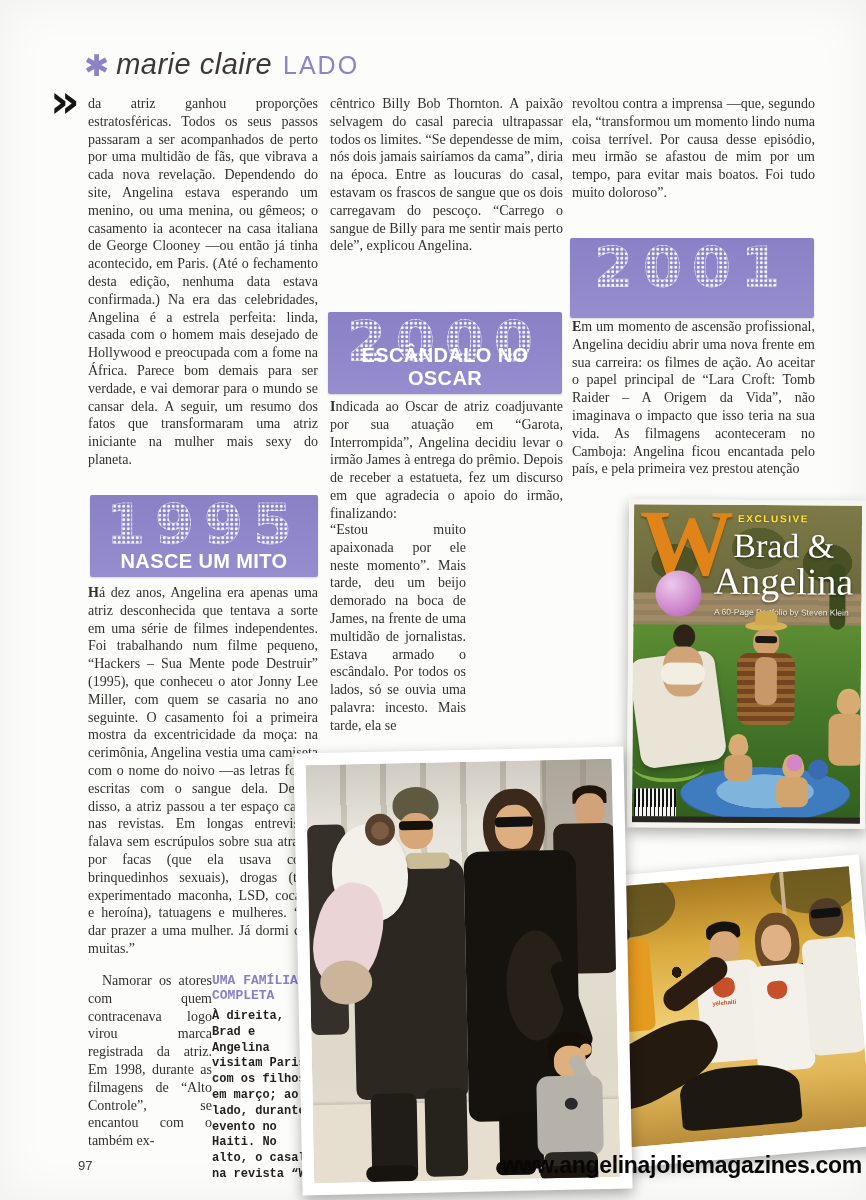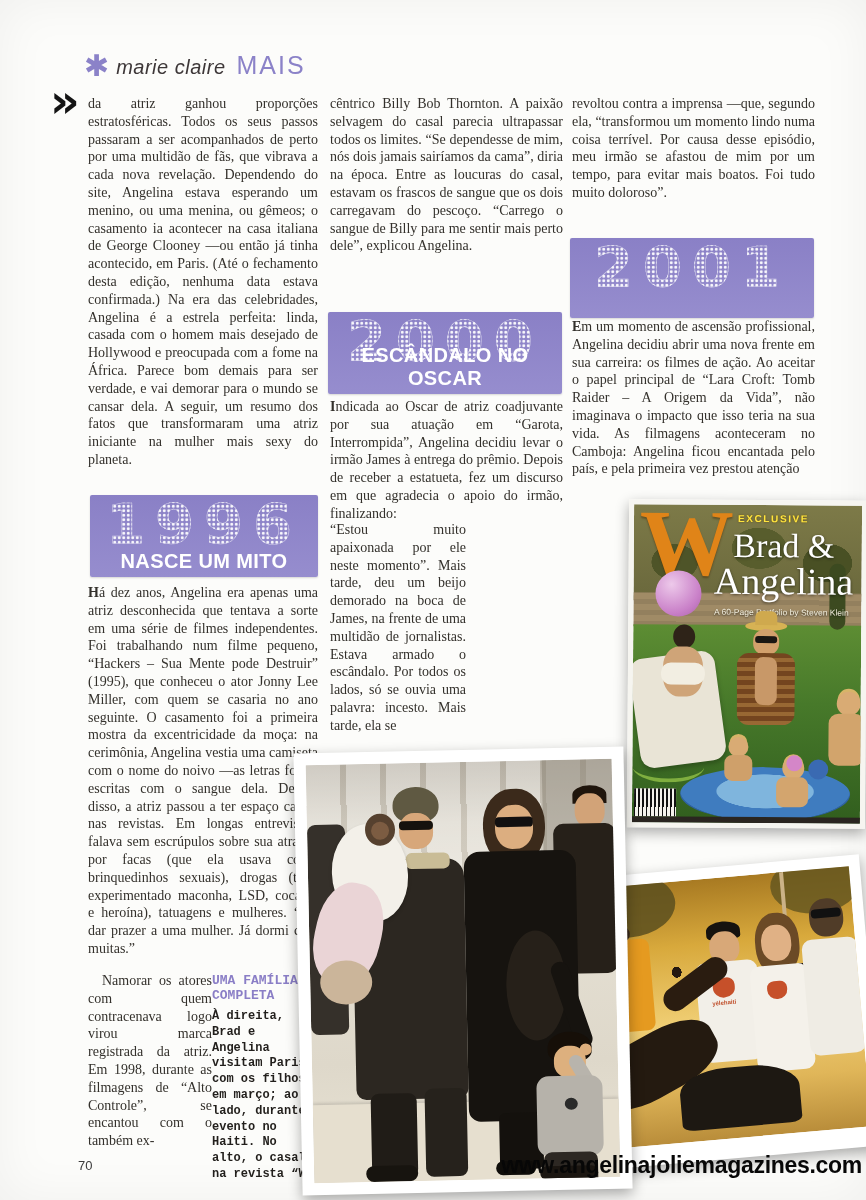--- a/index.html
+++ b/index.html
@@ -6,21 +6,21 @@
   .page{
     position:relative;width:866px;height:1200px;margin:0 auto;
     background:#fcfcfa;overflow:hidden;
     box-shadow:inset 0 0 50px rgba(0,0,0,.05);
     font-family:"Liberation Serif","DejaVu Serif",serif;
     color:#33302b;
   }
   
   .mc-header{position:absolute;left:84px;top:46px;display:flex;align-items:baseline;gap:7px;}
   .mc-flower{font-family:"DejaVu Sans",sans-serif;font-size:30px;color:#8b82c8;transform:translateY(2px);}
-  .mc-name{font-family:"Liberation Sans","DejaVu Sans",sans-serif;font-style:italic;font-size:20px;color:#3d3738;letter-spacing:.5px;}
+  .mc-name{font-family:"Liberation Sans","DejaVu Sans",sans-serif;font-style:italic;font-size:29px;color:#3d3738;letter-spacing:.5px;}
   .mc-section{font-family:"Liberation Sans","DejaVu Sans",sans-serif;font-size:25px;color:#8b82c8;letter-spacing:2px;margin-left:4px;}
   
   .txt{position:absolute;font-size:14px;line-height:17.8px;text-align:justify;}
   .lead::first-letter{font-weight:700;}
   .indent{text-indent:14px;}
   .marker{position:absolute;left:50px;top:78px;font-family:"DejaVu Sans",sans-serif;font-size:46px;font-weight:700;color:#141414;line-height:1;}
   
   .year-badge{position:absolute;background:linear-gradient(180deg,#8a80c6,#968dce);border-radius:2px;box-shadow:0 1px 2px rgba(0,0,0,.15);}
   .year-digits{
     position:absolute;top:0px;left:0;right:0;text-align:center;
@@ -67,29 +67,29 @@
   .watermark{position:absolute;right:4px;top:1152px;z-index:60;font-family:"Liberation Sans","DejaVu Sans",sans-serif;font-weight:700;font-size:23px;letter-spacing:-.3px;color:#070707;}
 </style>
 </head>
 <body>
 
 <div class="page">
 
   <div class="mc-header">
     <span class="mc-flower">✱</span>
     <span class="mc-name">marie claire</span>
-    <span class="mc-section">MAIS</span>
+    <span class="mc-section">LADO</span>
   </div>
 
   <div class="marker">»</div>
 
   <div class="txt" style="left:88px;top:95px;width:230px;">da atriz ganhou proporções estratosféricas. Todos os seus passos passaram a ser acompanhados de perto por uma multidão de fãs, que vibrava a cada nova revelação. Dependendo do site, Angelina estava esperando um menino, ou uma menina, ou gêmeos; o casamento ia acontecer na casa italiana de George Clooney —ou então já tinha acontecido, em Paris. (Até o fechamento desta edição, nenhuma data estava confirmada.) Na era das celebridades, Angelina é a estrela perfeita: linda, casada com o homem mais desejado de Hollywood e preocupada com a fome na África. Parece bom demais para ser verdade, e vai demorar para o mundo se cansar dela. A seguir, um resumo dos fatos que transformaram uma atriz iniciante na mulher mais sexy do planeta.</div>
 
   <div class="year-badge" style="left:90px;top:495px;width:228px;height:82px;">
-    <div class="year-digits">1996</div>
+    <div class="year-digits">1995</div>
     <div class="year-title">NASCE UM MITO</div>
   </div>
 
   <div class="txt lead" style="left:88px;top:584px;width:230px;">Há dez anos, Angelina era apenas uma atriz desconhecida que tentava a sorte em uma série de filmes independentes. Foi trabalhando num filme pequeno, “Hackers – Sua Mente pode Destruir” (1995), que conheceu o ator Jonny Lee Miller, com quem se casaria no ano seguinte. O casamento foi a primeira mostra da excentricidade da moça: na cerimônia, Angelina vestia uma camiseta com o nome do noivo —as letras foram escritas com o sangue dela. Depois disso, a atriz passou a ter espaço cativo nas revistas. Em longas entrevistas, falava sem escrúpulos sobre sua atração por facas (que ela usava como brinquedinhos sexuais), drogas (teria experimentado maconha, LSD, cocaína e heroína), tatuagens e mulheres. “Sei dar prazer a uma mulher. Já dormi com muitas.”</div>
   <div class="txt indent" style="left:88px;top:972px;width:124px;">Namorar os atores com quem contracenava logo virou marca registrada da atriz. Em 1998, durante as filmagens de “Alto Controle”, se encantou com o também ex-</div>
 
   <div class="caption">
     <div class="caption-title">UMA FAMÍLIA COMPLETA</div>
     <div class="caption-body">À direita, Brad e Angelina visitam Paris com os filhos, em março; ao lado, durante evento no Haiti. No alto, o casal na revista “W”</div>
   </div>
@@ -223,16 +223,16 @@
       <div class="sp" style="left:166px;top:108px;width:20px;height:18px;background:#c6502a;border-radius:40% 40% 55% 55%;"></div>
       <div class="sp" style="left:214px;top:30px;width:34px;height:38px;background:#503c28;border-radius:45%;"></div>
       <div class="sp" style="left:216px;top:40px;width:30px;height:9px;background:#111;border-radius:4px;"></div>
       <div class="sp" style="left:204px;top:70px;width:56px;height:116px;background:#efece4;border-radius:10px;"></div>
       <div class="sp" style="left:-16px;top:150px;width:130px;height:62px;background:#241a10;border-radius:40%;transform:rotate(-24deg);"></div>
       <div class="sp" style="left:58px;top:92px;width:74px;height:24px;background:#2a1c10;border-radius:12px;transform:rotate(-32deg);"></div>
       <div class="sp" style="left:70px;top:190px;width:120px;height:60px;background:#1d1812;border-radius:40% 40% 10% 10%;"></div>
     </div>
   </div>
 
-  <div class="page-number">70</div>
+  <div class="page-number">97</div>
   <div class="watermark">www.angelinajoliemagazines.com</div>
 
 </div>
 
 </body></html>

